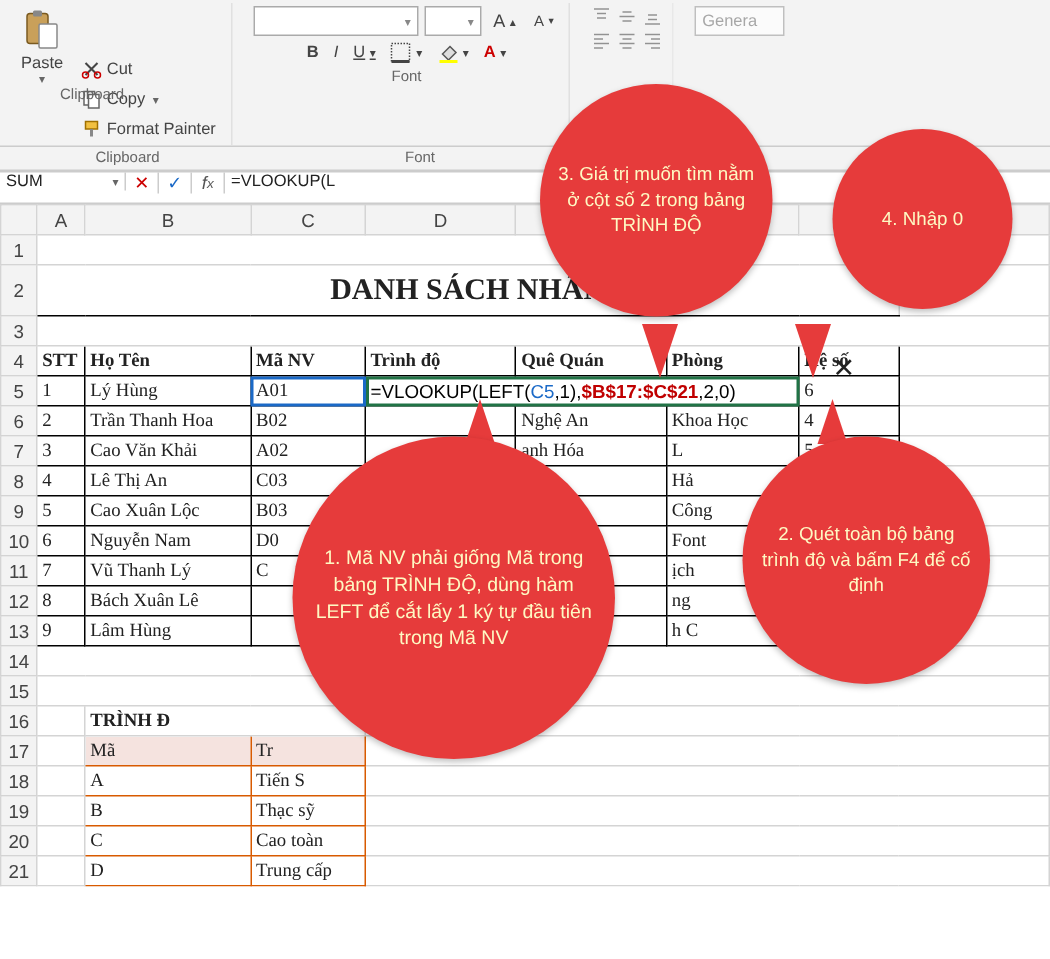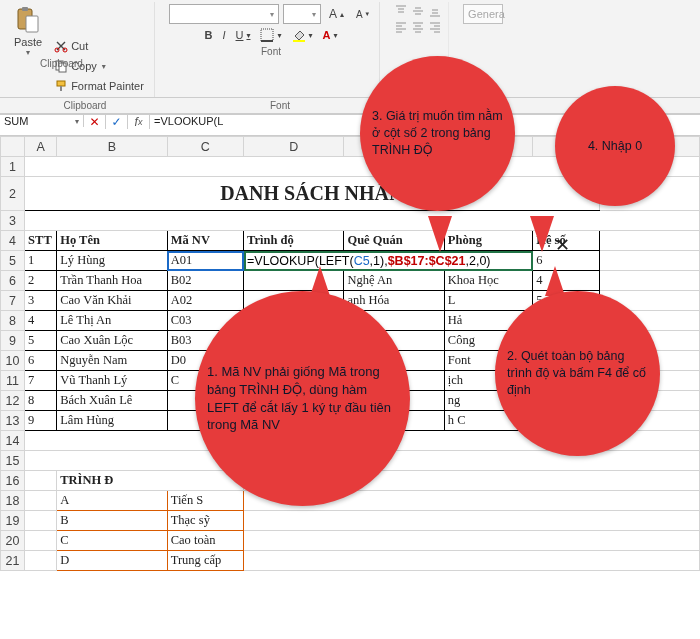--- a/index.html
+++ b/index.html
@@ -42,21 +42,21 @@
   .num { text-align: right; }
   .section-title { font-weight: bold; font-family: "Times New Roman", serif; font-size: 14px; text-align: center; }
   .orange-border { border: 1.5px solid #d85a00 !important; }
   .trinhdo-head { background: #f5e3df; font-weight: normal; font-family: "Times New Roman", serif; }
   .trinhdo-cell { font-family: "Times New Roman", serif; }
   .edit-cell { font-family: Verdana, sans-serif; font-size: 11px; }
   .edit-cell .fn { color: #000; }
   .edit-cell .ref1 { color: #1a69c7; }
   .edit-cell .ref2 { color: #c00000; font-weight: bold; }
   .callout-layer { position: absolute; inset: 0; pointer-events: none; }
-  .bubble { position: absolute; background: #e63b3b; color: #0f172a; border-radius: 50%; display: flex; align-items: center; justify-content: center; text-align: left; font-size: 12.5px; line-height: 1.35; padding: 12px; box-shadow: 0 2px 4px rgba(0,0,0,.25); font-family: Verdana, sans-serif; }
+  .bubble { position: absolute; background: #e63b3b; color: #fef9c3; border-radius: 50%; display: flex; align-items: center; justify-content: center; text-align: center; font-size: 12.5px; line-height: 1.35; padding: 12px; box-shadow: 0 2px 4px rgba(0,0,0,.25); font-family: Verdana, sans-serif; }
   .tail { position: absolute; width: 0; height: 0; }
   .tail-up { border-left: 10px solid transparent; border-right: 10px solid transparent; border-bottom: 30px solid #e63b3b; }
   .tail-down { border-left: 12px solid transparent; border-right: 12px solid transparent; border-top: 36px solid #e63b3b; }
   .cursor-x { position: absolute; font-size: 18px; line-height: 1; pointer-events:none; }
 </style>
 </head>
 <body>
 
 <div class="ribbon">
   <div class="ribbon-group" style="flex-direction:row;align-items:flex-start;">
@@ -171,21 +171,21 @@
           <line x1="2" y1="3" x2="12" y2="3" stroke="#444"></line>
           <line x1="6" y1="6" x2="12" y2="6" stroke="#444"></line>
           <line x1="2" y1="9" x2="12" y2="9" stroke="#444"></line>
           <line x1="6" y1="12" x2="12" y2="12" stroke="#444"></line>
         </svg>
     </div>
   </div>
 
 
   <div class="ribbon-group" style="opacity:.7;">
-    <div class="dropdown-box" style="width:40px;">
+    <div class="dropdown-box" style="width:60px;">
         <span>Genera</span>
       </div>
   </div>
 </div>
 
 <div style="background:#f3f3f3;display:flex;border-bottom:1px solid #ccc;">
   <div class="group-label" style="width:170px;">Clipboard</div>
   <div class="group-label" style="width:220px;">Font</div>
 </div>
 
@@ -359,20 +359,27 @@
           <th class="rowhead">15</th>
           <td colspan="8"></td>
         </tr>
   <tr>
           <th class="rowhead">16</th>
           <td></td>
           <td class="section-title" colspan="2">TRÌNH Đ</td>
           <td colspan="5"></td>
         </tr>
   <tr>
+          <th class="rowhead">17</th>
+          <td></td>
+          <td class="orange-border trinhdo-head">Mã</td>
+          <td class="orange-border trinhdo-head">Tr</td>
+          <td colspan="5"></td>
+        </tr>
+  <tr>
           <th class="rowhead">18</th>
           <td></td>
           <td class="orange-border trinhdo-cell">A</td>
           <td class="orange-border trinhdo-cell">Tiến S</td>
           <td colspan="5"></td>
         </tr>
   <tr>
           <th class="rowhead">19</th>
           <td></td>
           <td class="orange-border trinhdo-cell">B</td>

